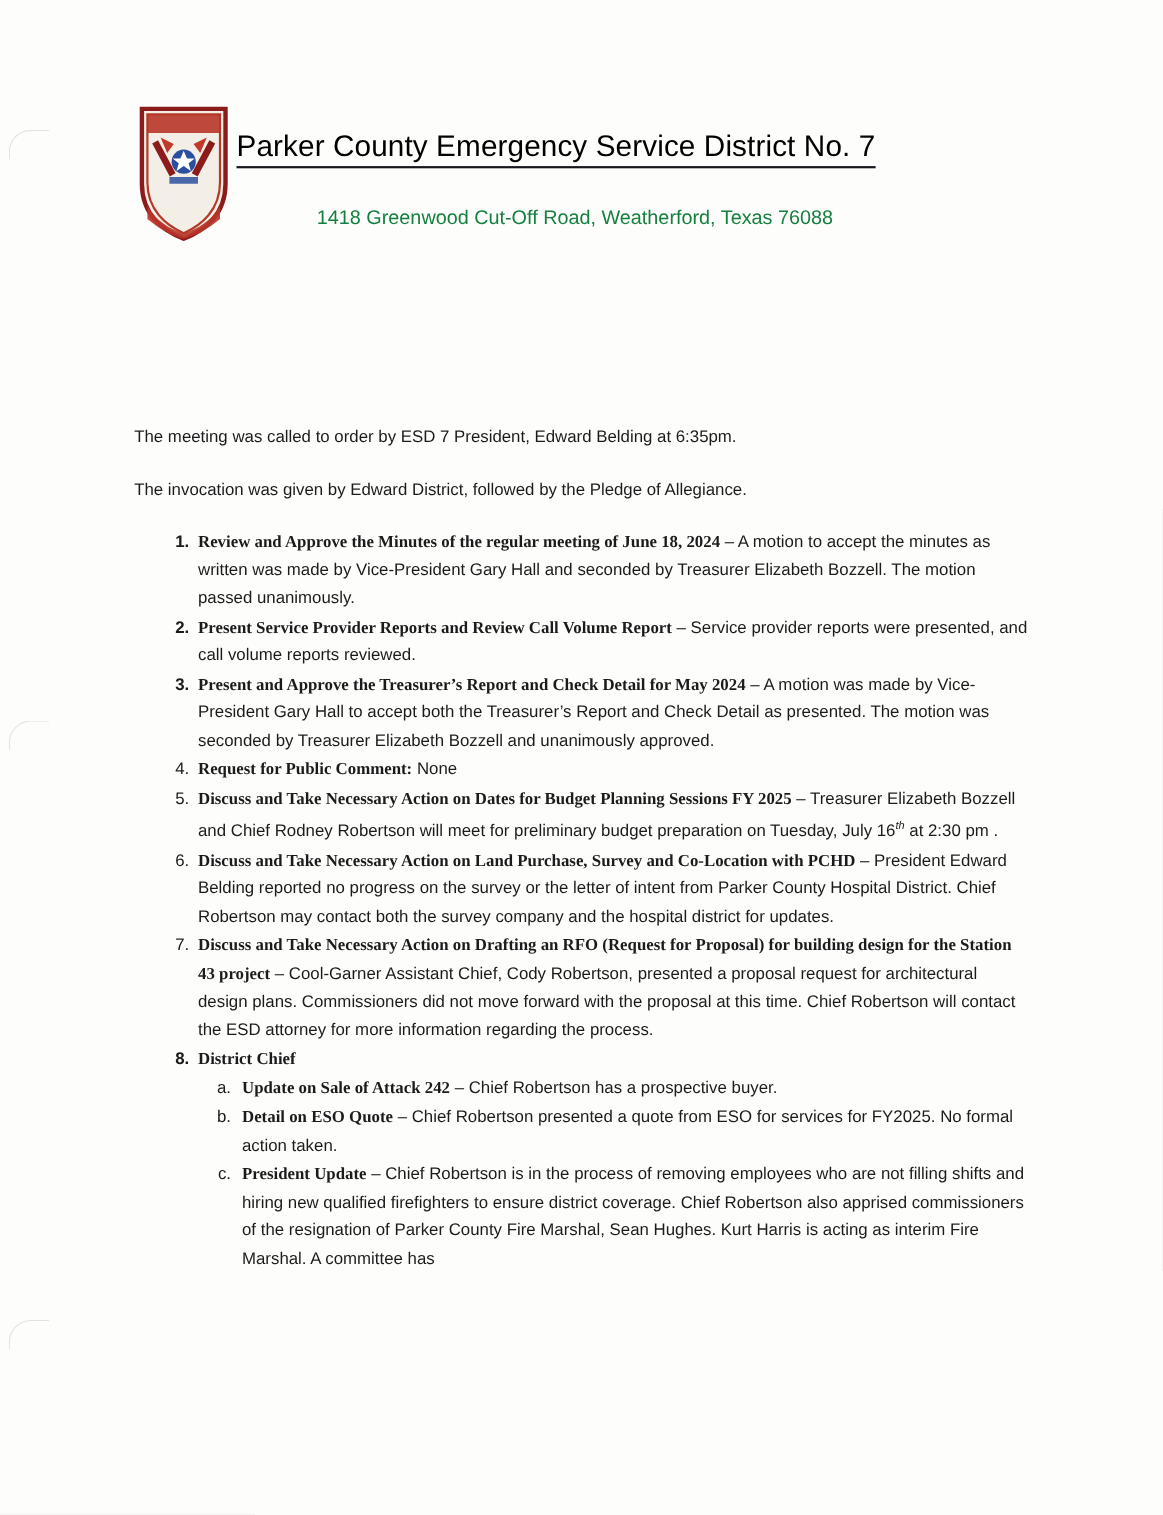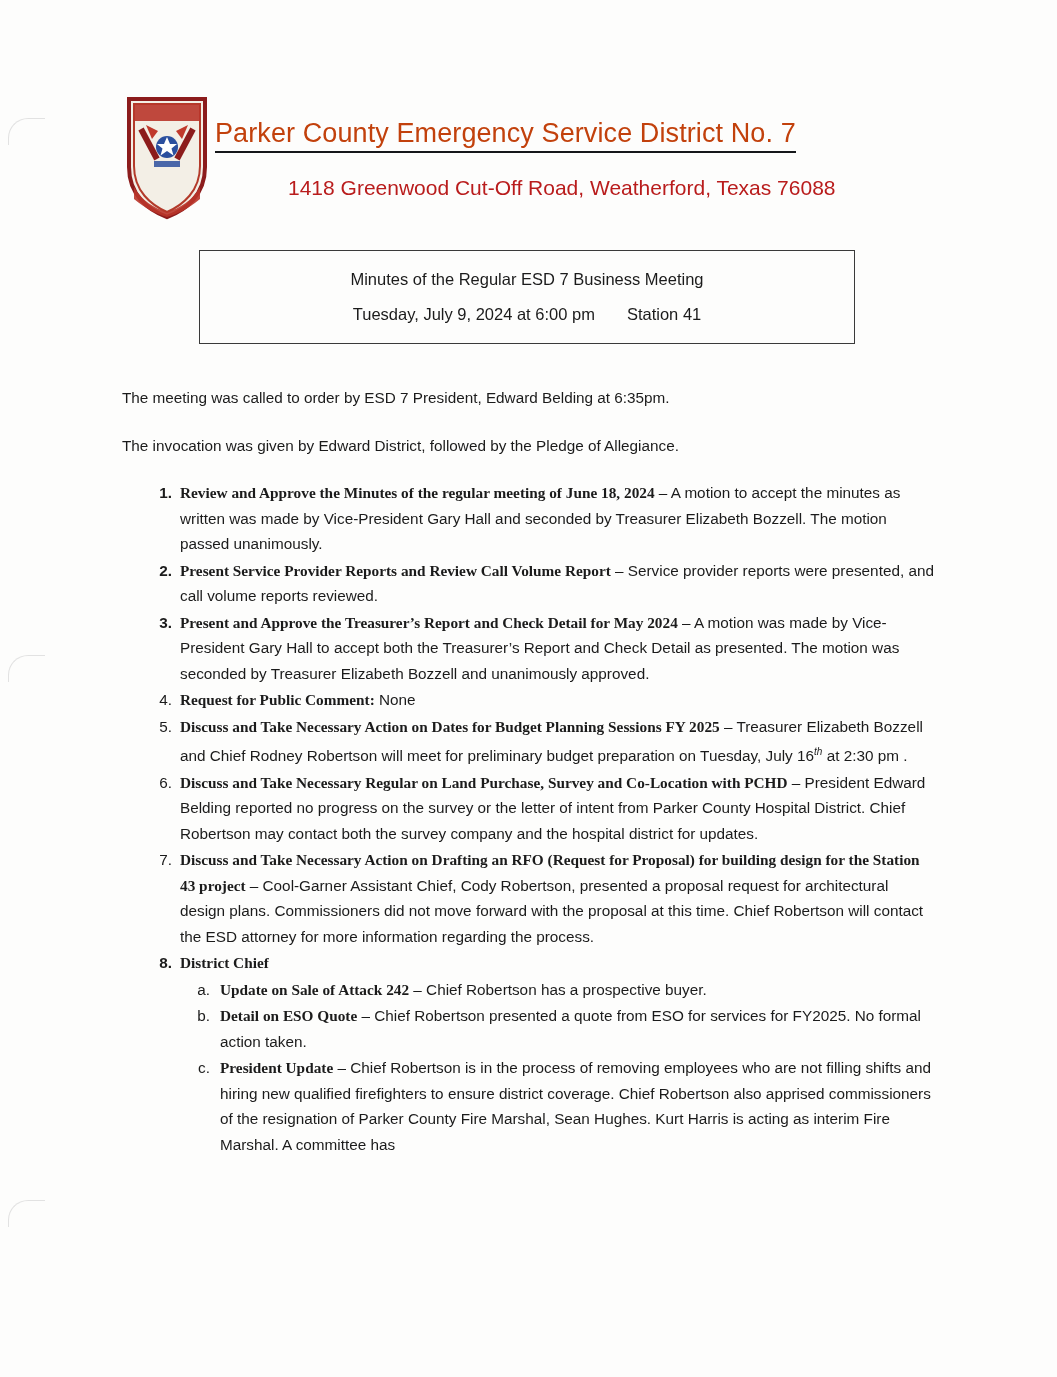--- a/index.html
+++ b/index.html
@@ -47,31 +47,31 @@
     height: 126px;
   }
   .badge svg { display: block; }
 
   .org-title {
     position: absolute;
     left: 215px;
     top: 28px;
     font-size: 27px;
     letter-spacing: .1px;
-    color: #c2410c;
+    color: #000000;
     border-bottom: 2px solid #15171a;
     padding-bottom: 2px;
     white-space: nowrap;
   }
   .org-address {
     position: absolute;
     left: 288px;
-    top: 86px;
-    font-size: 21px;
-    color: #b91c1c;
+    top: 98px;
+    font-size: 18px;
+    color: #15803d;
     white-space: nowrap;
   }
 
   
   .title-box {
     position: absolute;
     left: 199px;
     top: 250px;
     width: 656px;
     height: 94px;
@@ -178,26 +178,20 @@
           <path d="M43 42 l3 7 7 0 -5.5 4.5 2 7 -6.5-4.5 -6.5 4.5 2-7 -5.5-4.5 7 0 z" fill="#ffffff"></path>
         </g>
         <path d="M30 66 h26 v6 h-26 z" fill="#2b4f9e" opacity="0.85"></path>
       </svg>
     </div>
 
     <div class="org-title">Parker County Emergency Service District No. 7</div>
     <div class="org-address">1418 Greenwood Cut-Off Road, Weatherford, Texas  76088</div>
   </div>
 
-  <div class="title-box">
-    <div class="line1">Minutes of the Regular ESD 7 Business Meeting</div>
-    <div class="line2">
-      <span>Tuesday, July 9, 2024 at 6:00 pm</span><span class="station">Station 41</span>
-    </div>
-  </div>
 
   <div class="body">
 
     <div class="para">The meeting was called to order by ESD 7 President, Edward Belding at 6:35pm.</div>
     <div class="para">The invocation was given by Edward District, followed by the Pledge of Allegiance.</div>
 
     <ol class="main">
 
       <li>
         <span class="num">1.</span>
@@ -219,21 +213,21 @@
         <span class="b">Request for Public Comment:</span><span>  None</span>
       </li>
 
       <li class="plain">
         <span class="num">5.</span>
         <span class="b">Discuss and Take Necessary Action on Dates for Budget Planning Sessions FY 2025</span><span> – Treasurer Elizabeth Bozzell and Chief Rodney Robertson will meet for preliminary budget preparation on Tuesday, July 16</span><sup>th</sup><span> at 2:30 pm .</span>
       </li>
 
       <li class="plain">
         <span class="num">6.</span>
-        <span class="b">Discuss and Take Necessary Regular on Land Purchase, Survey and Co-Location with PCHD</span><span> – President Edward Belding reported no progress on the survey or the letter of intent from Parker County Hospital District.  Chief Robertson may contact both the survey company and the hospital district for updates.</span>
+        <span class="b">Discuss and Take Necessary Action on Land Purchase, Survey and Co-Location with PCHD</span><span> – President Edward Belding reported no progress on the survey or the letter of intent from Parker County Hospital District.  Chief Robertson may contact both the survey company and the hospital district for updates.</span>
       </li>
 
       <li class="plain">
         <span class="num">7.</span>
         <span class="b">Discuss and Take Necessary Action on Drafting an RFO (Request for Proposal) for building design for the Station 43 project</span><span> – Cool-Garner Assistant Chief, Cody Robertson, presented a proposal request for architectural design plans.  Commissioners did not move forward with the proposal at this time.  Chief Robertson will contact the ESD attorney for more information regarding the process.</span>
       </li>
 
       <li>
         <span class="num">8.</span>
         <span class="b">District Chief</span><span></span>

